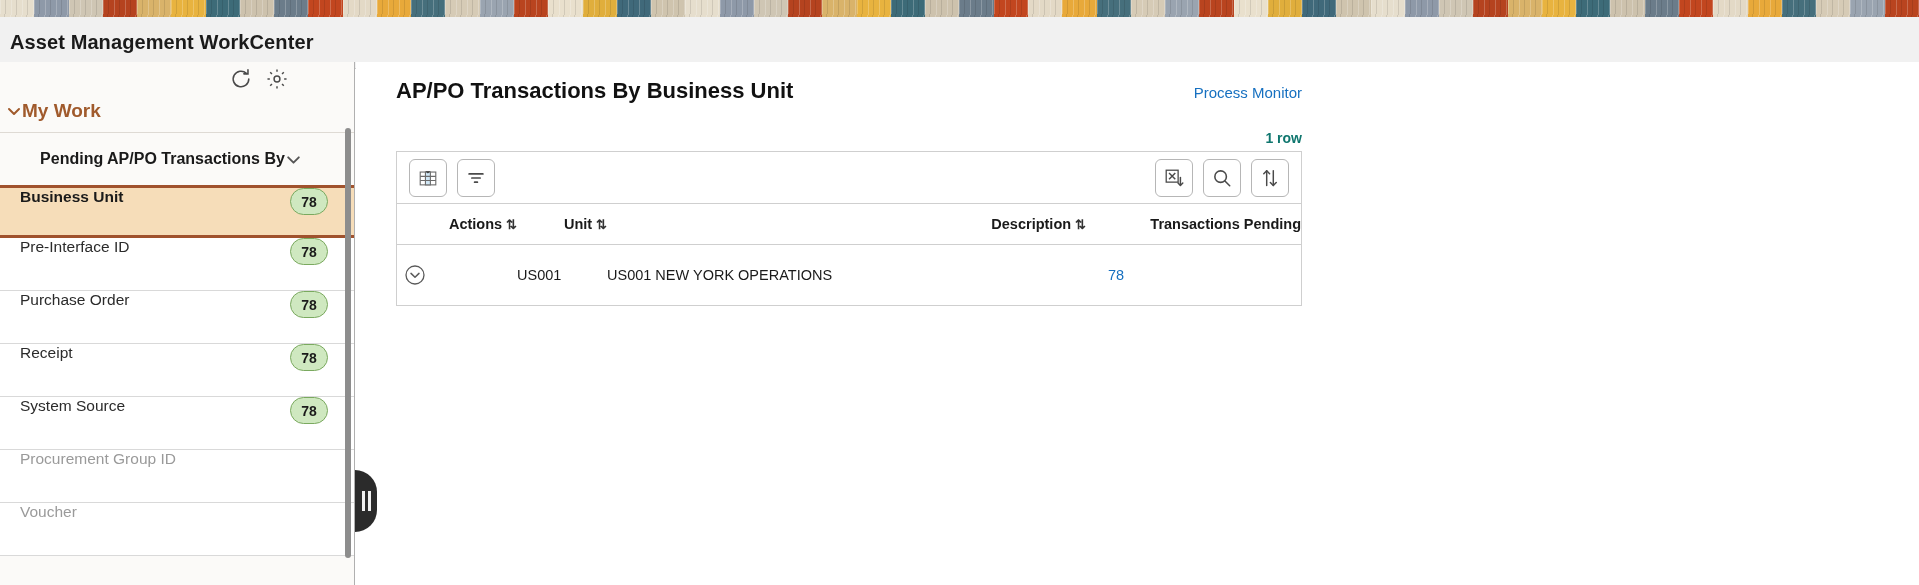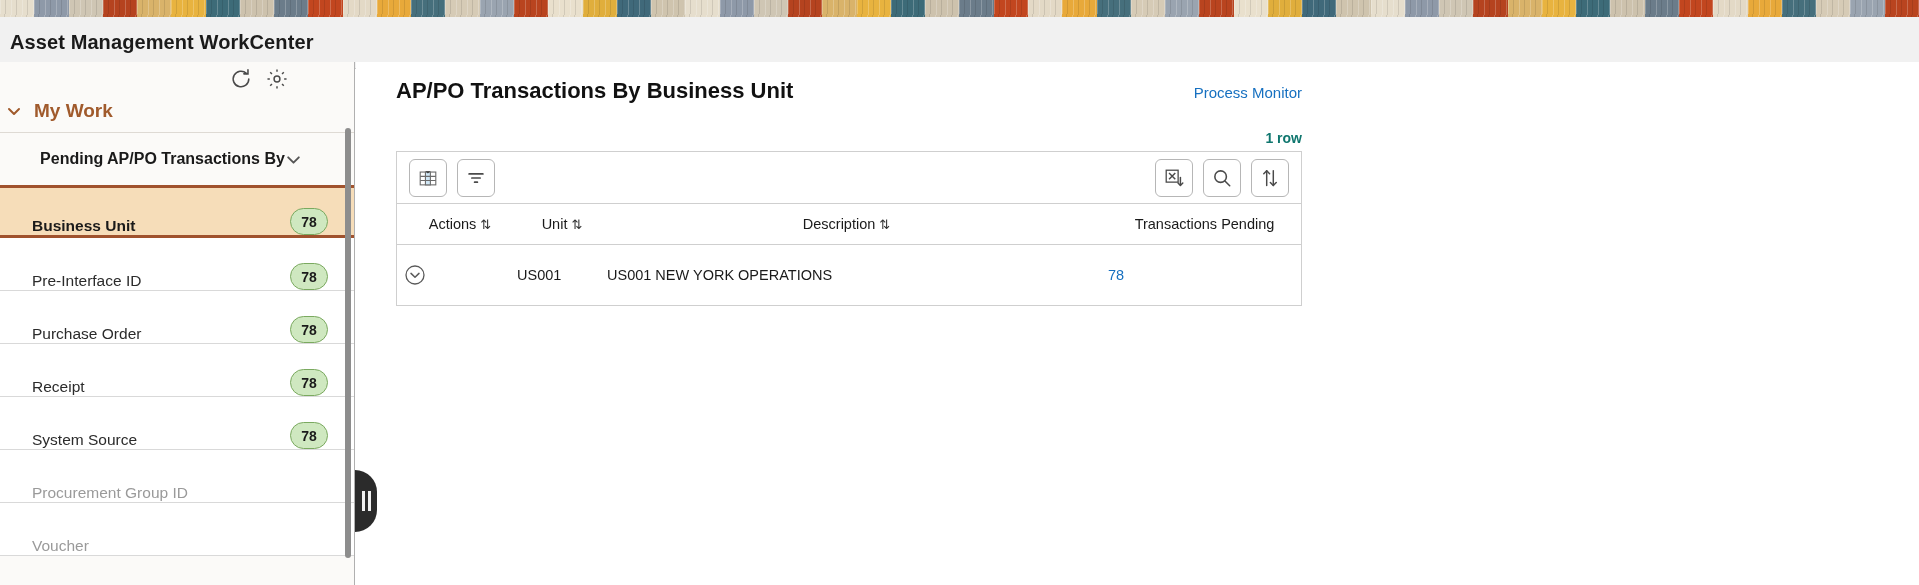--- a/index.html
+++ b/index.html
@@ -51,39 +51,39 @@
     border-right: 1px solid #b0b0b0;
     overflow: hidden;
   }
   .side-tools {
     height: 34px; display: flex; align-items: center;
     justify-content: flex-end; gap: 14px; padding-right: 66px;
   }
   .side-tools .ic { width: 22px; height: 22px; cursor: pointer; color: #4a4a4a; display:block; }
 
   .mywork {
-    display: flex; align-items: center; gap: 12px;
+    display: flex; align-items: center; gap: 0;
     padding: 4px 0 10px 6px;
     color: #a05a2c; font-size: 19px; font-weight: bold;
     border-bottom: 1px solid #dedad4;
   }
   .mywork .chev { width: 16px; height: 16px; color: #a05a2c; flex: none; }
 
   .group-head {
     display: flex; align-items: center; justify-content: center;
     height: 52px; padding: 0 18px 0 6px;
     font-size: 16px; font-weight: bold; color: #1a1a1a;
     background: #fbfaf8;
   }
   .group-head .chev { width: 17px; height: 17px; color: #555; flex: none; }
 
   .nav-item {
     position: relative;
-    display: flex; align-items: flex-end; justify-content: space-between;
-    height: 53px; padding: 0 26px 0 32px;
+    display: flex; align-items: flex-start; justify-content: space-between;
+    height: 53px; padding: 0 26px 0 20px;
     font-size: 15.5px; color: #2b2b2b;
     background: #ffffff;
     border-bottom: 1px solid #d9d9d9;
     cursor: pointer;
   }
   .nav-item.selected {
     background: #f6ddb9;
     border-top: 3px solid #a0522d;
     border-bottom: 3px solid #a0522d;
     font-weight: bold;
@@ -151,21 +151,21 @@
   .tbtn {
     width: 38px; height: 38px; border: 1px solid #b6b6b6; border-radius: 6px;
     background: #fff; display: flex; align-items: center; justify-content: center;
     cursor: pointer; color: #4a4a4a;
   }
   .tbtn svg { width: 22px; height: 22px; display: block; }
   .spacer { flex: 1; }
 
   table.g { width: 100%; border-collapse: collapse; }
   table.g th {
-    text-align: center; font-size: 14.5px; font-weight: normal; color: #1a1a1a;
+    text-align: right; font-size: 14.5px; font-weight: bold; color: #1a1a1a;
     padding: 12px 0 12px 0; border-bottom: 1px solid #cfcfcf;
     white-space: nowrap;
   }
   table.g td {
     font-size: 14.5px; color: #1a1a1a; padding: 18px 0; vertical-align: middle;
   }
   .c-actions { width: 120px; padding-left: 6px !important; }
   .c-unit { width: 90px; }
   .c-desc { }
   .c-pend { width: 215px; text-align: left; padding-left: 22px !important; }

